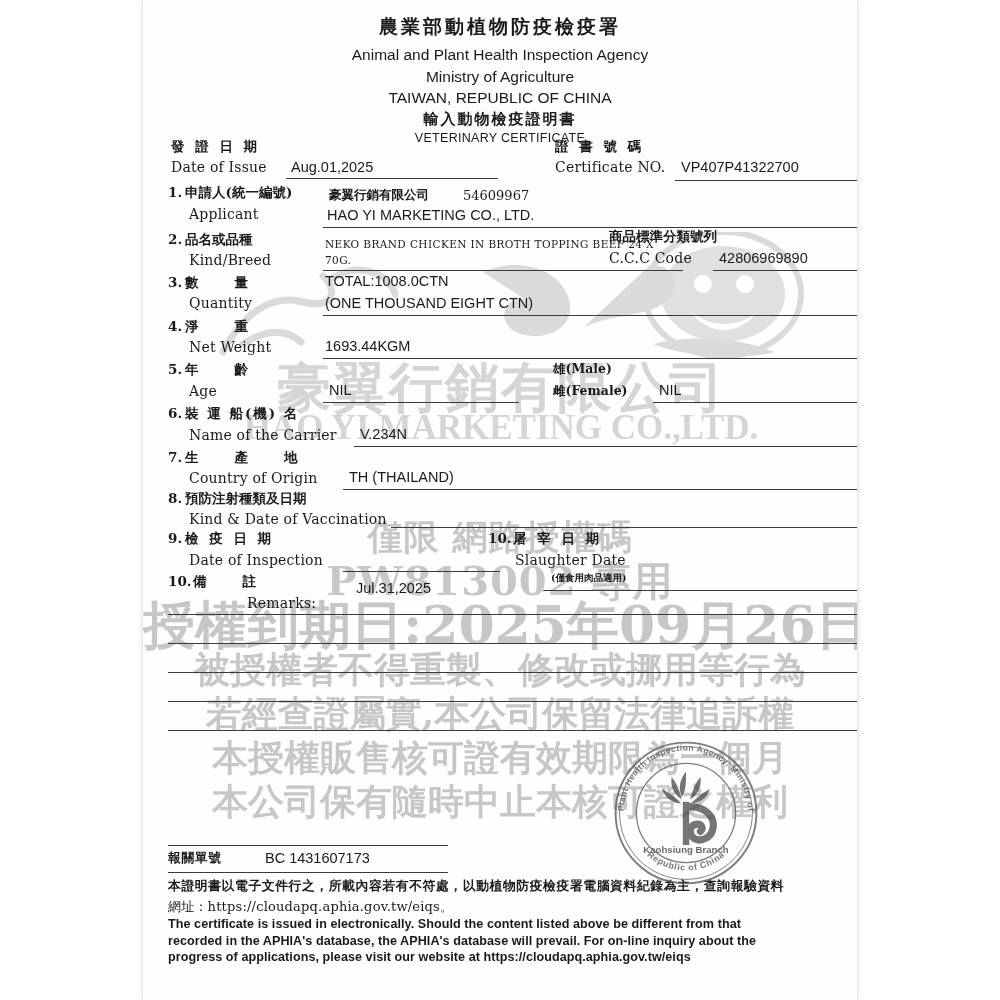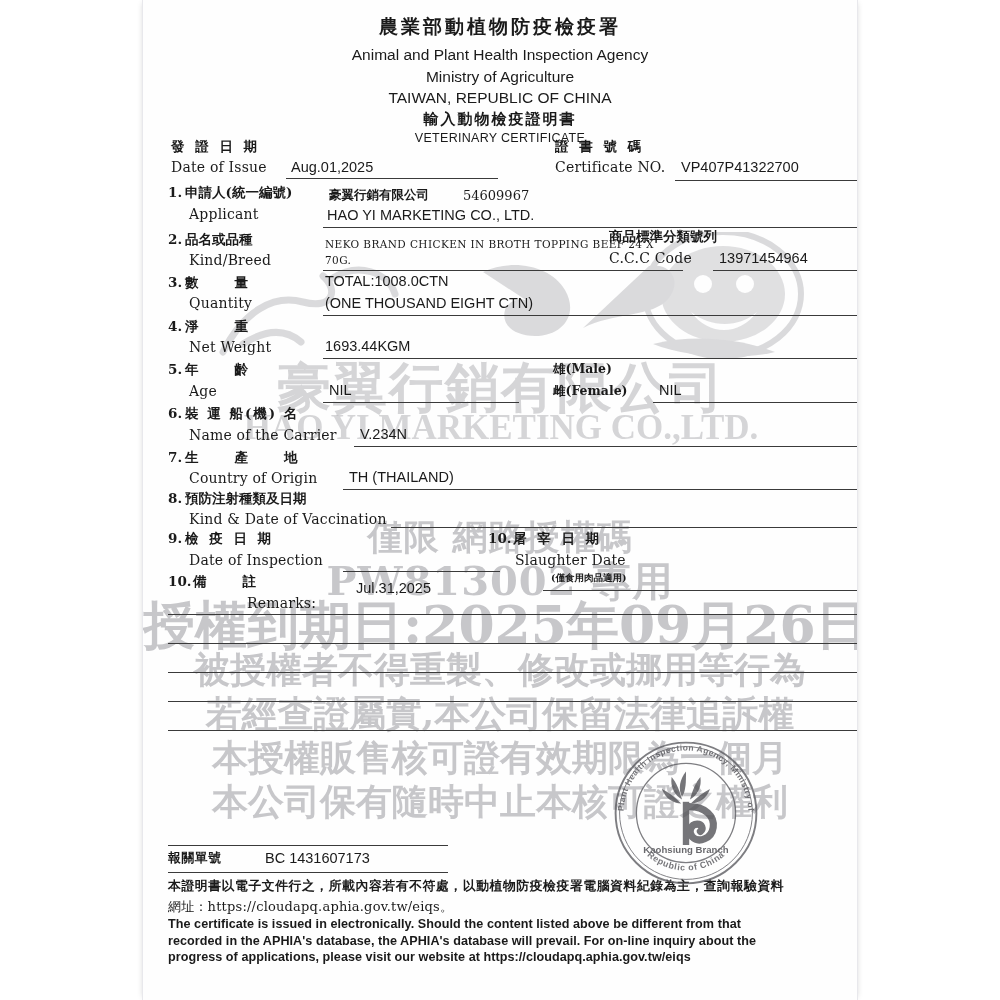--- a/index.html
+++ b/index.html
@@ -246,21 +246,21 @@
 
     <div class="abs lbl-cn" style="left:25px; top:231px;">2.</div>
     <div class="abs lbl-cn" style="left:42px; top:231px;">品名或品種</div>
     <div class="abs lbl-en" style="left:46px; top:252px;">Kind/Breed</div>
     <div class="abs val-sm" style="left:182px; top:238px;">NEKO BRAND CHICKEN IN BROTH TOPPING BEEF 24 X</div>
     <div class="abs val-sm" style="left:182px; top:254px;">70G.</div>
     <div class="rule" style="left:180px; top:270px; width:360px;"></div>
 
     <div class="abs lbl-cn" style="left:466px; top:228px;">商品標準分類號列</div>
     <div class="abs lbl-en" style="left:466px; top:250px;">C.C.C Code</div>
-    <div class="abs val" style="left:576px; top:250px;">13971454964</div>
+    <div class="abs val" style="left:576px; top:250px;">42806969890</div>
     <div class="rule" style="left:570px; top:270px; width:144px;"></div>
 
     <div class="abs lbl-cn" style="left:25px; top:274px;">3.</div>
     <div class="abs lbl-cn" style="left:42px; top:274px; letter-spacing:3px;">數　　量</div>
     <div class="abs lbl-en" style="left:46px; top:295px;">Quantity</div>
     <div class="abs val" style="left:182px; top:273px;">TOTAL:1008.0CTN</div>
     <div class="abs val" style="left:182px; top:295px;">(ONE THOUSAND EIGHT CTN)</div>
     <div class="rule" style="left:180px; top:315px; width:534px;"></div>
 
     <div class="abs lbl-cn" style="left:25px; top:318px;">4.</div>

